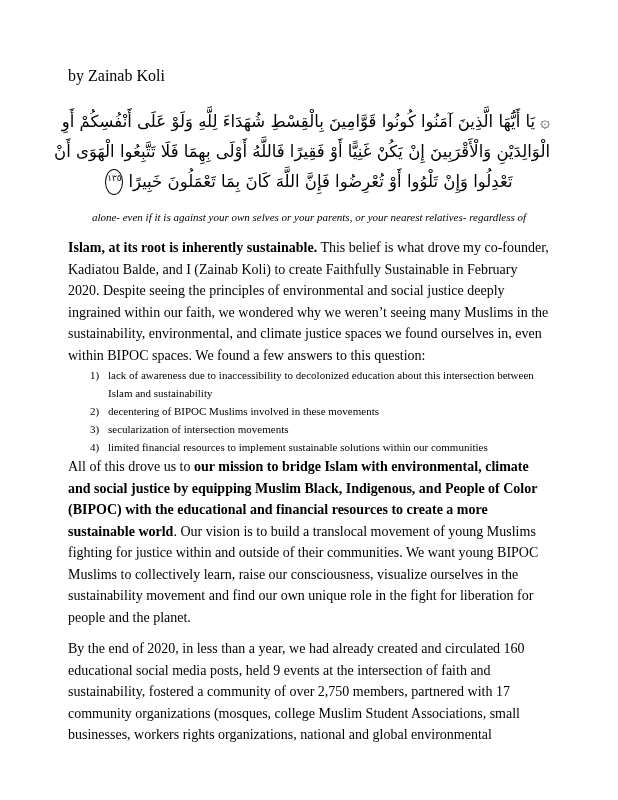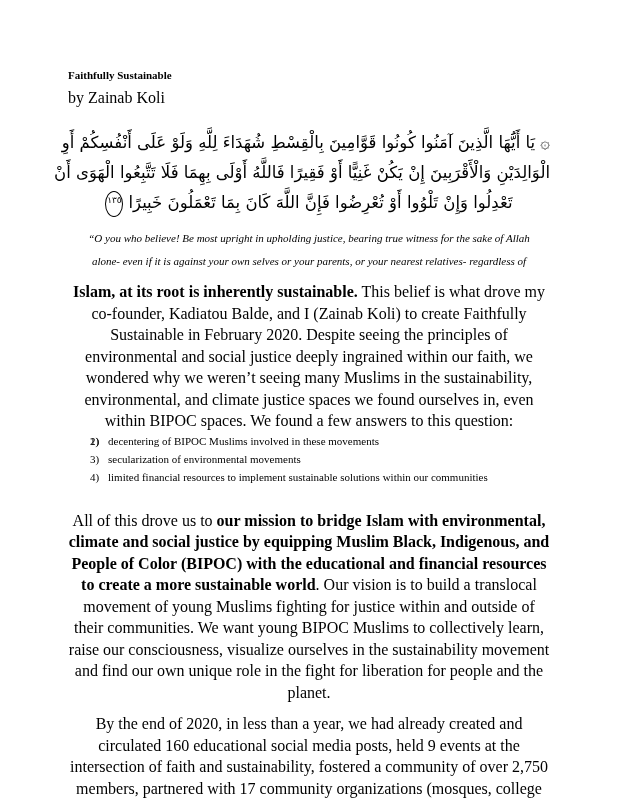--- a/index.html
+++ b/index.html
@@ -49,73 +49,72 @@
   }
   .quote-block {
     margin-top: 9px;
     text-align: center;
     font-style: italic;
     font-size: 11px;
   }
   .quote-line { line-height: 22.4px; }
   .para {
     margin: 0;
-    font-size: 16px;
+    font-size: 14px;
     line-height: 21.5px;
-    text-align: center;
+    text-align: left;
   }
   .para-intro { margin-top: 9px; }
   .num-list {
     margin: 0;
     padding: 0;
     list-style: none;
     font-size: 11px;
   }
   .num-list li {
     position: relative;
     line-height: 18px;
     padding-left: 40px;
   }
   .li-num { position: absolute; left: 22px; }
-  .para-mission { margin-top: 24px; }
+  .para-mission { }
   .para-impact { margin-top: 10px; font-family: Liberation Serif, serif; }
 </style>
 </head>
 <body>
 
 <div class="page">
 
-  <h1 class="doc-title">Faithfully Sustainable</h1>
 
   <p class="byline">by Zainab Koli</p>
 
   <div class="arabic-block" dir="rtl" lang="ar">
     <div class="arabic-line">۞ يَا أَيُّهَا الَّذِينَ آمَنُوا كُونُوا قَوَّامِينَ بِالْقِسْطِ شُهَدَاءَ لِلَّهِ وَلَوْ عَلَى أَنْفُسِكُمْ أَوِ</div>
     <div class="arabic-line">الْوَالِدَيْنِ وَالْأَقْرَبِينَ إِنْ يَكُنْ غَنِيًّا أَوْ فَقِيرًا فَاللَّهُ أَوْلَى بِهِمَا فَلَا تَتَّبِعُوا الْهَوَى أَنْ</div>
     <div class="arabic-line"><span>تَعْدِلُوا وَإِنْ تَلْوُوا أَوْ تُعْرِضُوا فَإِنَّ اللَّهَ كَانَ بِمَا تَعْمَلُونَ خَبِيرًا</span><span class="verse-medallion">١٣٥</span></div>
   </div>
 
   <div class="quote-block">
-    <div class="quote-line">“O you who believe! Be most upright in upholding justice, bearing true witness for the sake of Allah</div>
     <div class="quote-line">alone- even if it is against your own selves or your parents, or your nearest relatives- regardless of</div>
   </div>
 
   <p class="para para-intro"><strong>Islam, at its root is inherently sustainable.</strong><span> This belief is what drove my co-founder, Kadiatou Balde, and I (Zainab Koli) to create Faithfully Sustainable in February 2020. Despite seeing the principles of environmental and social justice deeply ingrained within our faith, we wondered why we weren’t seeing many Muslims in the sustainability, environmental, and climate justice spaces we found ourselves in, even within BIPOC spaces. We found a few answers to this question:</span></p>
 
   <ol class="num-list">
     <li>
       <span class="li-num">1)</span>
+      <span>lack of awareness due to inaccessibility to decolonized education about this intersection between Islam and sustainability</span>
     </li>
     <li>
       <span class="li-num">2)</span>
       <span>decentering of BIPOC Muslims involved in these movements</span>
     </li>
     <li>
       <span class="li-num">3)</span>
-      <span>secularization of environmental movements</span>
+      <span>secularization of intersection movements</span>
     </li>
     <li>
       <span class="li-num">4)</span>
       <span>limited financial resources to implement sustainable solutions within our communities</span>
     </li>
   </ol>
 
   <p class="para para-mission"><span>All of this drove us to </span><strong>our mission to bridge Islam with environmental, climate and social justice by equipping Muslim Black, Indigenous, and People of Color (BIPOC) with the educational and financial resources to create a more sustainable world</strong><span>. Our vision is to build a translocal movement of young Muslims fighting for justice within and outside of their communities. We want young BIPOC Muslims to collectively learn, raise our consciousness, visualize ourselves in the sustainability movement and find our own unique role in the fight for liberation for people and the planet.</span></p>
 
   <p class="para para-impact">By the end of 2020, in less than a year, we had already created and circulated 160 educational social media posts, held 9 events at the intersection of faith and sustainability, fostered a community of over 2,750 members, partnered with 17 community organizations (mosques, college Muslim Student Associations, small businesses, workers rights organizations, national and global environmental</p>

